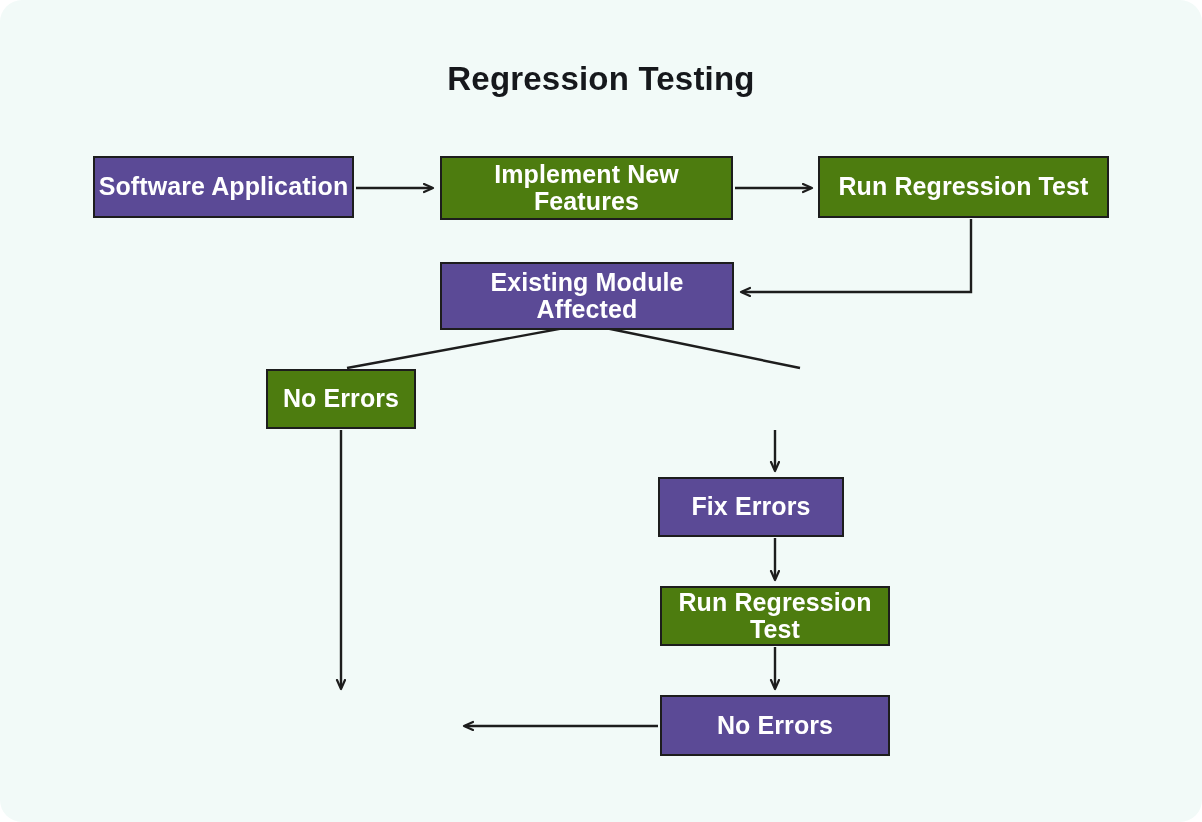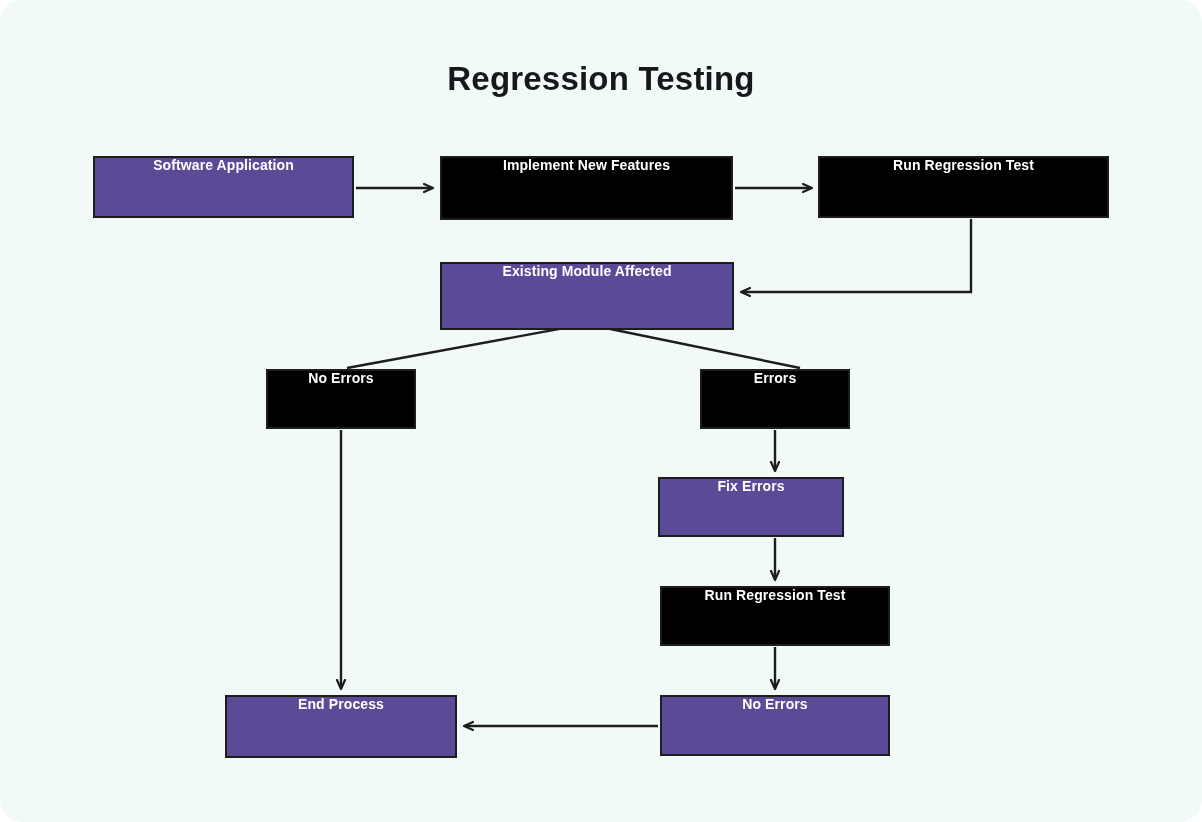--- a/index.html
+++ b/index.html
@@ -30,31 +30,32 @@
     font-size: 33px;
     font-weight: bold;
     color: #16181c;
     letter-spacing: 0.2px;
   }
   .node {
     position: absolute;
     box-sizing: border-box;
     border: 2px solid #1d1d1d;
     display: flex;
+    align-items: center;
     justify-content: center;
     color: #ffffff;
-    font-size: 14px;
+    font-size: 25px;
     font-weight: bold;
     letter-spacing: 0.1px;
     text-align: center;
     line-height: 1.1;
     user-select: none;
   }
   .node.purple { background: #5B4A96; }
-  .node.green  { background: #000000; }
+  .node.green  { background: #4d7c0f; }
 
   #edges {
     position: absolute;
     left: 0;
     top: 0;
     width: 1202px;
     height: 822px;
     pointer-events: none;
   }
 </style>
@@ -109,33 +110,27 @@
   </div>
 
   <div class="node purple" style="left:440px; top:262px; width:294px; height:68px;">
     <span>Existing Module Affected</span>
   </div>
 
   <div class="node green" style="left:266px; top:369px; width:150px; height:60px;">
     <span>No Errors</span>
   </div>
 
-  <div class="node green" style="left:700px; top:369px; width:150px; height:60px;">
-    <span>Errors</span>
-  </div>
 
   <div class="node purple" style="left:658px; top:477px; width:186px; height:60px;">
     <span>Fix Errors</span>
   </div>
 
   <div class="node green" style="left:660px; top:586px; width:230px; height:60px;">
     <span>Run Regression Test</span>
   </div>
 
   <div class="node purple" style="left:660px; top:695px; width:230px; height:61px;">
     <span>No Errors</span>
   </div>
 
-  <div class="node purple" style="left:225px; top:695px; width:232px; height:63px;">
-    <span>End Process</span>
-  </div>
 
 </div>
 
 </body></html>

